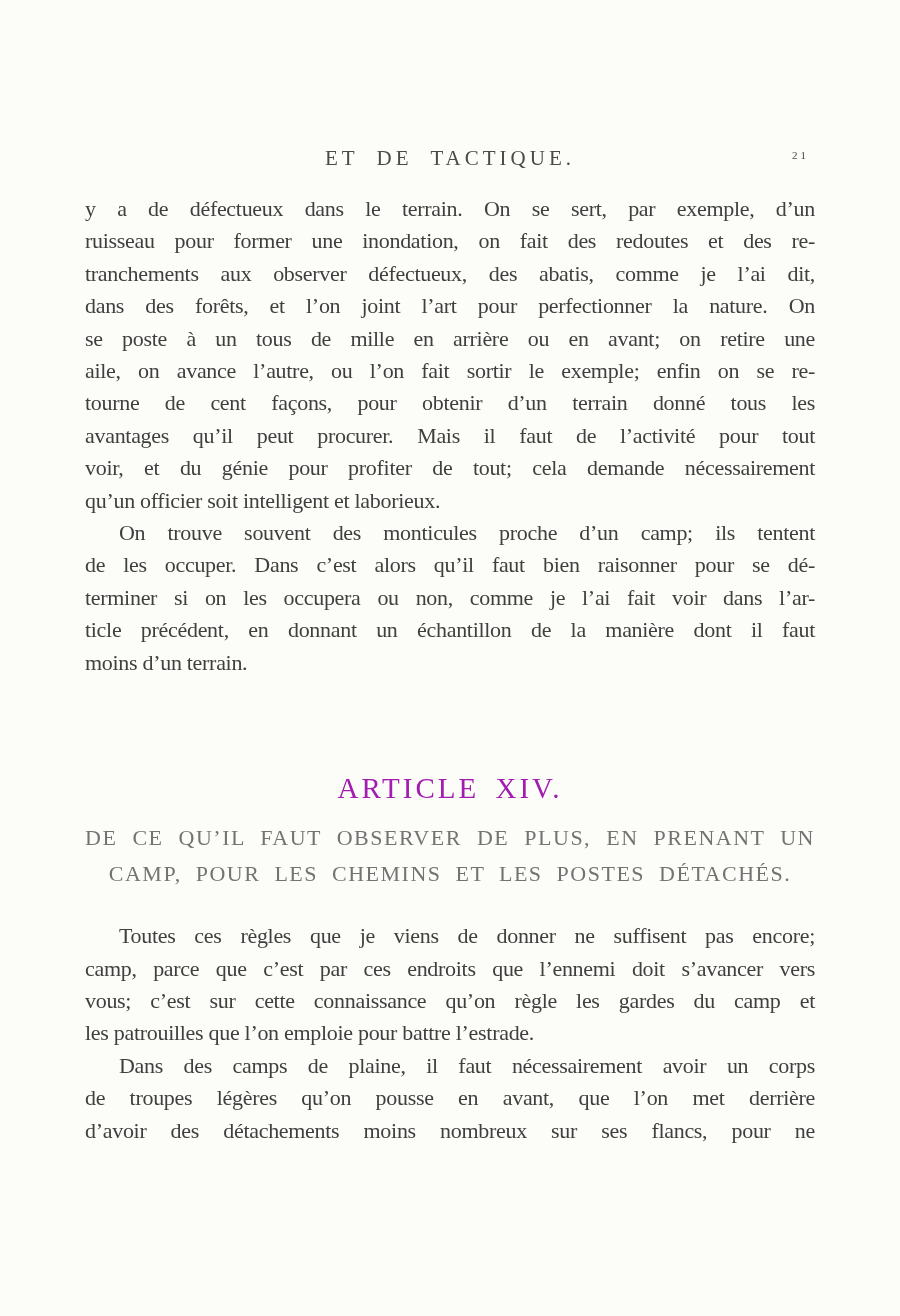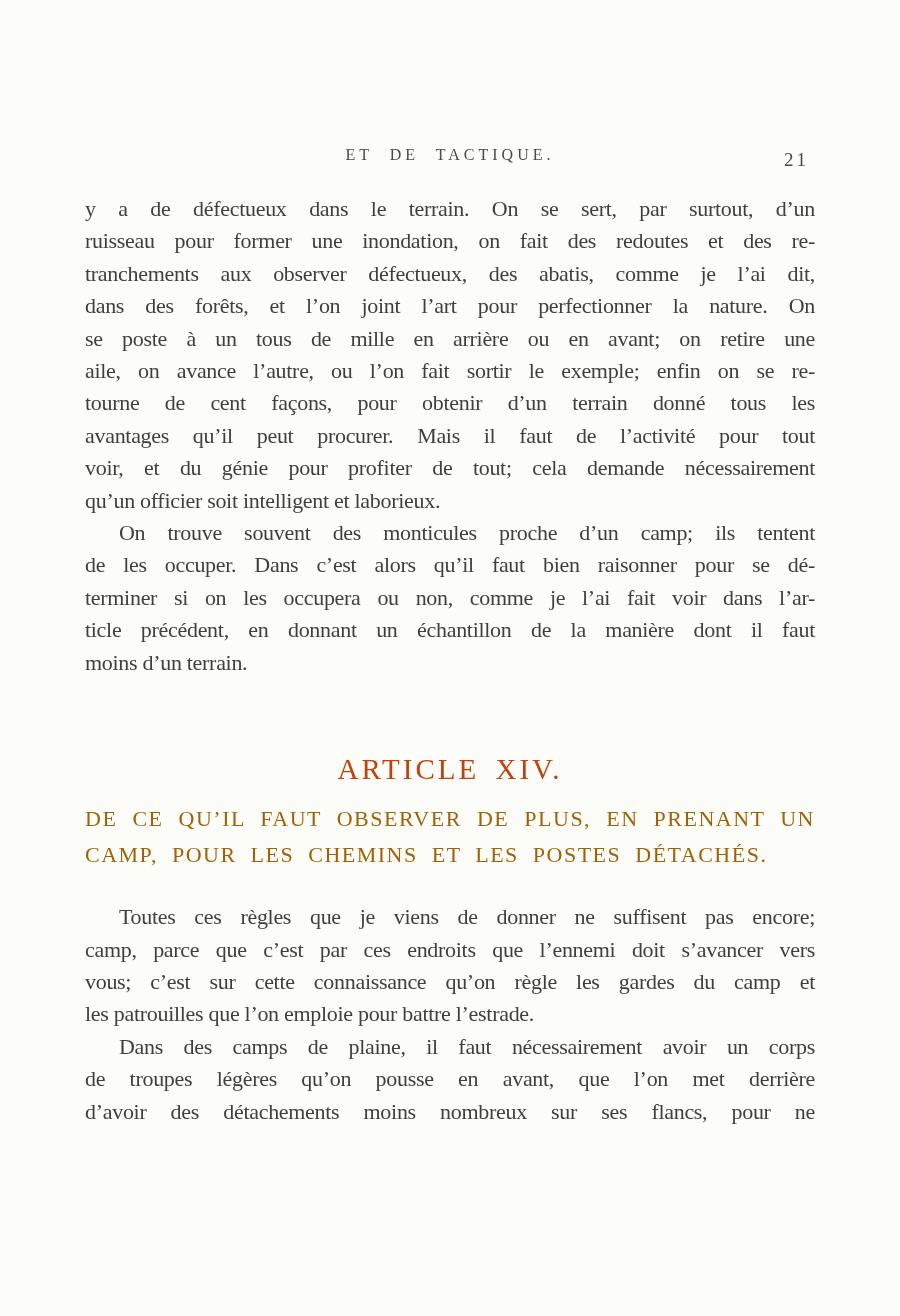--- a/index.html
+++ b/index.html
@@ -22,78 +22,78 @@
     top: 146px;
     width: 730px;
   }
   .page-header {
     position: relative;
     height: 26px;
     margin-bottom: 21px;
   }
   .running-title {
     text-align: center;
-    font-size: 16px;
+    font-size: 21px;
     letter-spacing: 4px;
     word-spacing: 9px;
     color: #4a4a4a;
   }
   .page-number {
     position: absolute;
     right: 6px;
     top: 3px;
-    font-size: 19px;
+    font-size: 11px;
     letter-spacing: 3px;
     color: #4a4a4a;
   }
   .para { margin: 0; padding: 0; }
   .line {
     font-size: 22px;
     line-height: 32.4px;
     letter-spacing: -0.3px;
     text-align: justify;
     text-align-last: justify;
     white-space: normal;
   }
   .line.last { text-align-last: left; }
   .line.indent { text-indent: 34px; }
   .article-heading {
-    margin-top: 72px;
+    margin-top: 91px;
     text-align: center;
     font-size: 29px;
     line-height: 36px;
     letter-spacing: 3px;
     word-spacing: 6px;
-    color: #c2410c;
+    color: #a21caf;
   }
   .article-subtitle { margin-top: 14px; }
   .subtitle-line {
     font-size: 22px;
     line-height: 36px;
     letter-spacing: 1.5px;
     word-spacing: 7px;
-    color: #a16207;
+    color: #737373;
   }
   .subtitle-line.justified { text-align: justify; text-align-last: justify; }
-  .subtitle-line.centered { text-align: left; }
+  .subtitle-line.centered { text-align: center; }
   .body-paragraphs-after { margin-top: 28px; }
 </style>
 </head>
 <body>
 
 <div class="page">
   <div class="content">
 
     <div class="page-header">
       <div class="running-title">ET DE TACTIQUE.</div>
       <div class="page-number">21</div>
     </div>
 
     <div class="para">
-      <div class="line">y a de défectueux dans le terrain.  On se sert, par surtout, d’un</div>
+      <div class="line">y a de défectueux dans le terrain.  On se sert, par exemple, d’un</div>
       <div class="line">ruisseau pour former une inondation, on fait des redoutes et des re-</div>
       <div class="line">tranchements aux observer défectueux, des abatis, comme je l’ai dit,</div>
       <div class="line">dans des forêts, et l’on joint l’art pour perfectionner la nature.  On</div>
       <div class="line">se poste à un tous de mille en arrière ou en avant; on retire une</div>
       <div class="line">aile, on avance l’autre, ou l’on fait sortir le exemple; enfin on se re-</div>
       <div class="line">tourne de cent façons, pour obtenir d’un terrain donné tous les</div>
       <div class="line">avantages qu’il peut procurer.  Mais il faut de l’activité pour tout</div>
       <div class="line">voir, et du génie pour profiter de tout; cela demande nécessairement</div>
       <div class="line last">qu’un officier soit intelligent et laborieux.</div>
     </div>

